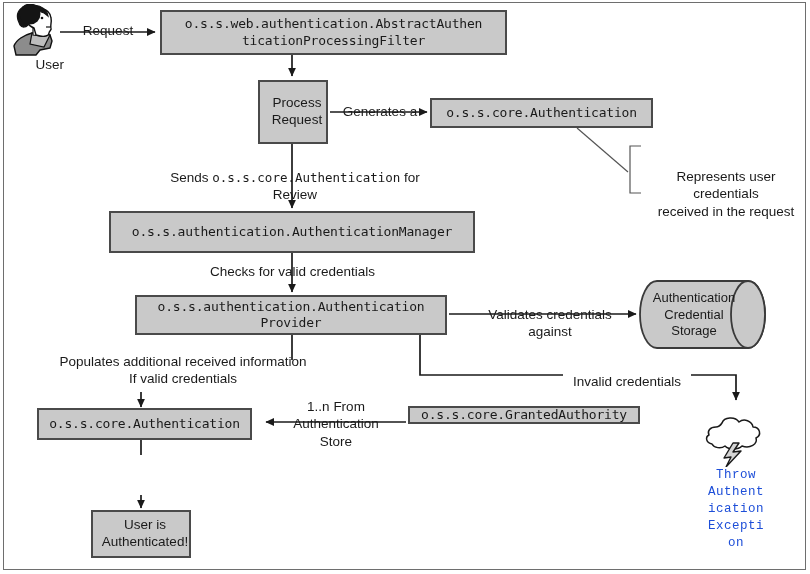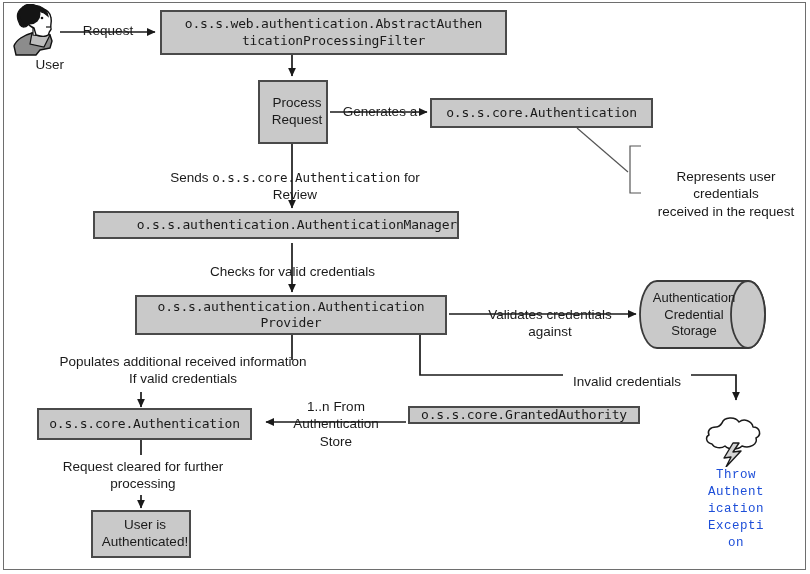--- a/index.html
+++ b/index.html
@@ -205,21 +205,21 @@
 
   <div class="box sans" style="left:258px; top:80px; width:70px; height:64px;">
     <span class="txt">Process
 Request</span>
   </div>
 
   <div class="box mono" style="left:430px; top:98px; width:223px; height:30px;">
     <span class="txt">o.s.s.core.Authentication</span>
   </div>
 
-  <div class="box mono" style="left:93px; top:211px; width:366px; height:28px;text-align:right;">
+  <div class="box mono" style="left:109px; top:211px; width:366px; height:42px;">
     <span class="txt">o.s.s.authentication.AuthenticationManager</span>
   </div>
 
   <div class="box mono" style="left:135px; top:295px; width:312px; height:40px;">
     <span class="txt">o.s.s.authentication.Authentication
 Provider</span>
   </div>
 
   <div class="box mono" style="left:37px; top:408px; width:215px; height:32px;">
     <span class="txt">o.s.s.core.Authentication</span>
@@ -272,19 +272,17 @@
 
   <div class="label" style="left:563px; top:373px; width:128px; background:#ffffff;">Invalid credentials</div>
 
   <div class="label" style="left:38px; top:353px; width:290px;">Populates additional received information
 If valid credentials</div>
 
   <div class="label" style="left:281px; top:398px; width:110px;">1..n From
 Authentication
 Store</div>
 
-  <div class="label" style="left:48px; top:458px; width:190px;">Request cleared for further
-processing</div>
 
   <div class="label left" style="left:646px; top:148px; width:160px;">Represents user credentials
 received in the request</div>
 
 </div>
 
 </body></html>

